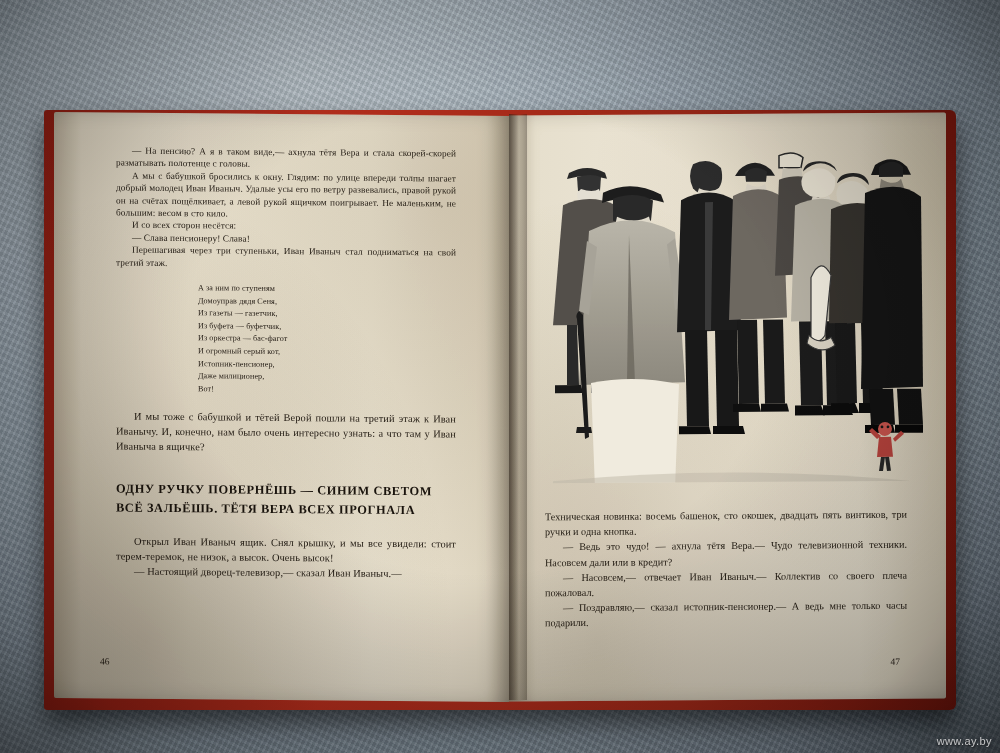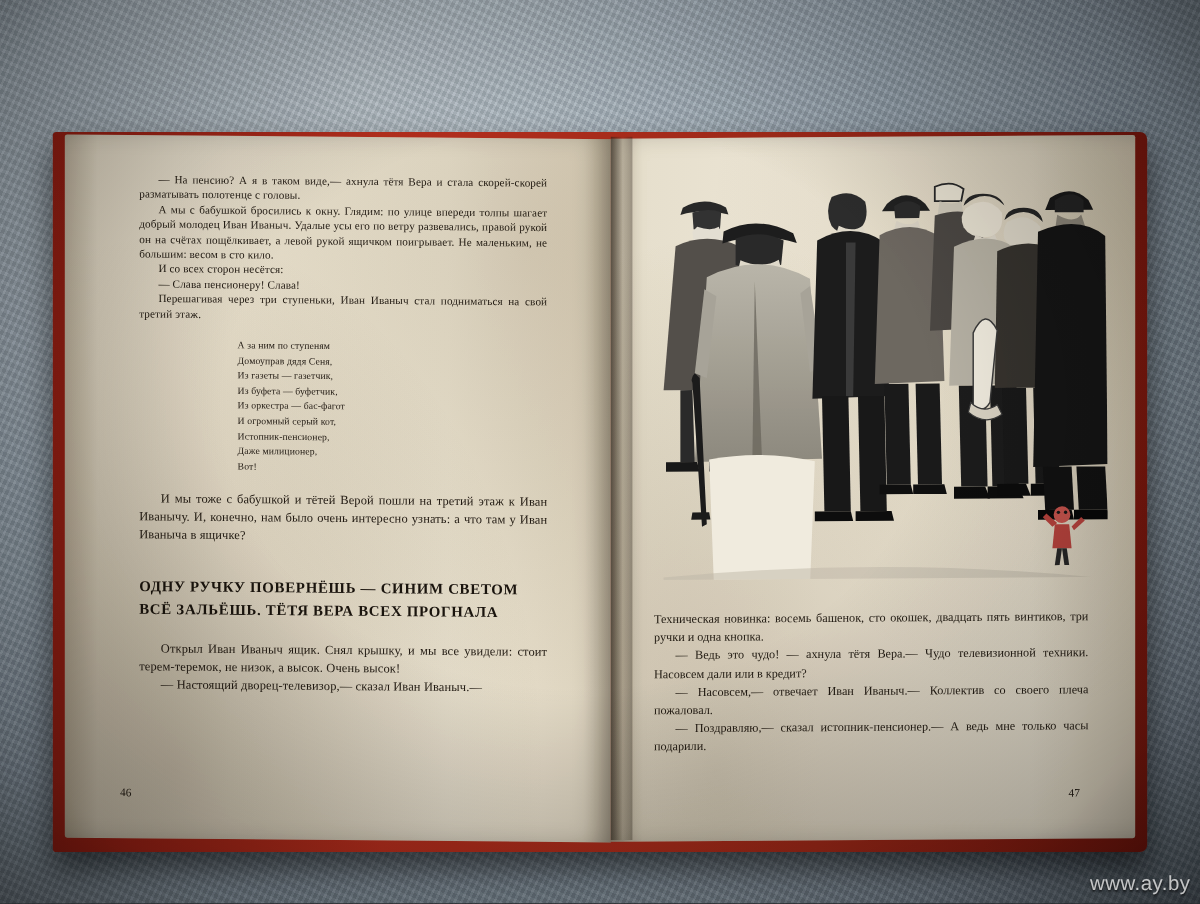--- a/index.html
+++ b/index.html
@@ -172,21 +172,21 @@
   }
   .rp-body p { margin: 0; text-indent: 0; }
   .rp-body p.ind { text-indent: 18px; }
 
   
   .watermark {
     position: absolute;
     right: 8px;
     bottom: 6px;
     font-family: "Liberation Sans", sans-serif;
-    font-size: 17px;
+    font-size: 11px;
     color: rgba(255,255,255,0.72);
     letter-spacing: 0.4px;
     text-shadow: 0 1px 2px rgba(0,0,0,0.7);
   }
 
   
   .soft { filter: blur(0.25px) contrast(1.02); }
 </style>
 </head>
 <body>

